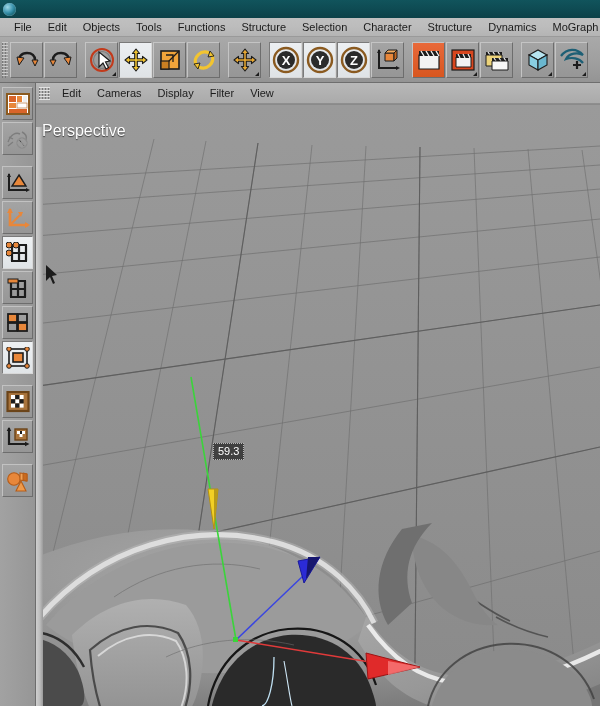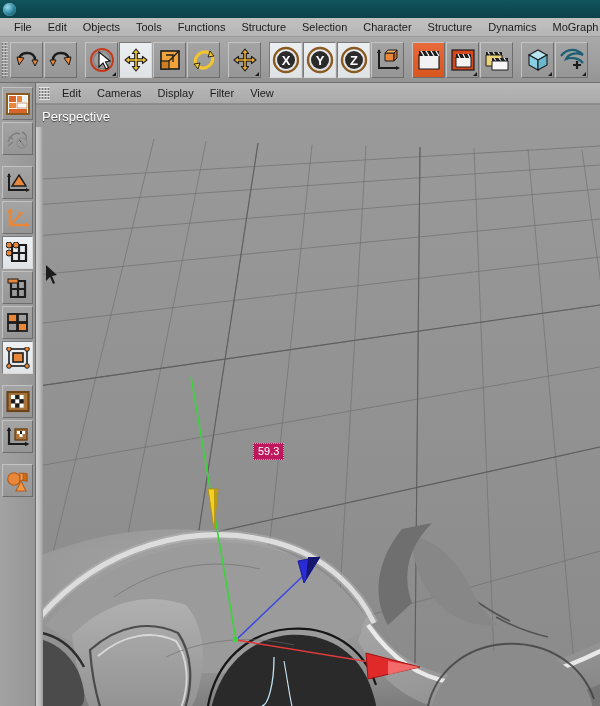--- a/index.html
+++ b/index.html
@@ -111,34 +111,34 @@
     background:
       repeating-linear-gradient(to bottom,#e2e2e2 0 1px,transparent 1px 3px),
       repeating-linear-gradient(to right,#7a7a7a 0 1px,transparent 1px 3px);
   }
   .vp-menu-item{font-size:11px;color:#1c1c1c;padding:1px 8px;cursor:default;}
   #viewport{
     position:absolute;left:0;top:22px;width:564px;height:601px;
     overflow:hidden;background:#8e8e8e;cursor:crosshair;
   }
   #vp-label{
-    position:absolute;left:6px;top:4px;z-index:40;
-    color:#ffffff;font-size:13px;text-shadow:0 1px 1px #3a3a3a;
+    position:absolute;left:6px;top:17px;z-index:40;
+    color:#ffffff;font-size:16px;text-shadow:0 1px 1px #3a3a3a;
     white-space:nowrap;pointer-events:none;
   }
   #vp-divider{
     position:absolute;left:0;top:22px;width:7px;height:601px;
     background:linear-gradient(to right,#cfcfcf,#bdbdbd 55%,#9a9a9a);
     z-index:35;
   }
   #measure-badge{
     position:absolute;left:177px;top:338px;z-index:45;
-    background:#be185d;border:1px dotted #b8b8b8;
+    background:#404040;border:1px dotted #b8b8b8;
     color:#ffffff;font-size:11px;line-height:13px;
-    padding:1px 4px;white-space:nowrap;pointer-events:none;margin-left:40px;
+    padding:1px 4px;white-space:nowrap;pointer-events:none;
   }
 </style>
 </head>
 <body>
 
 <div id="titlebar">
   <div id="app-icon"></div>
 </div>
 
 <div id="menubar">

